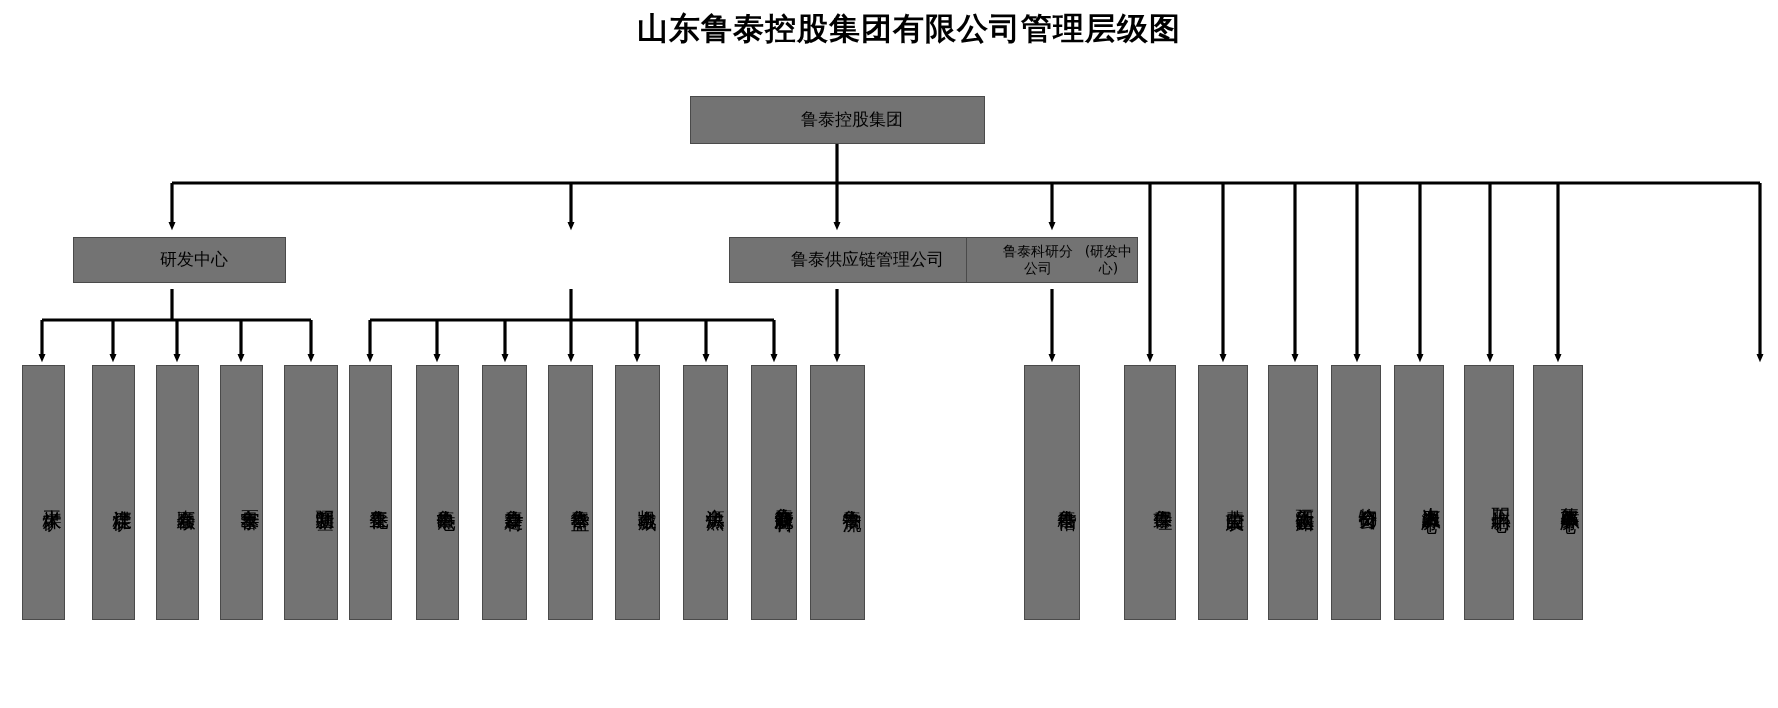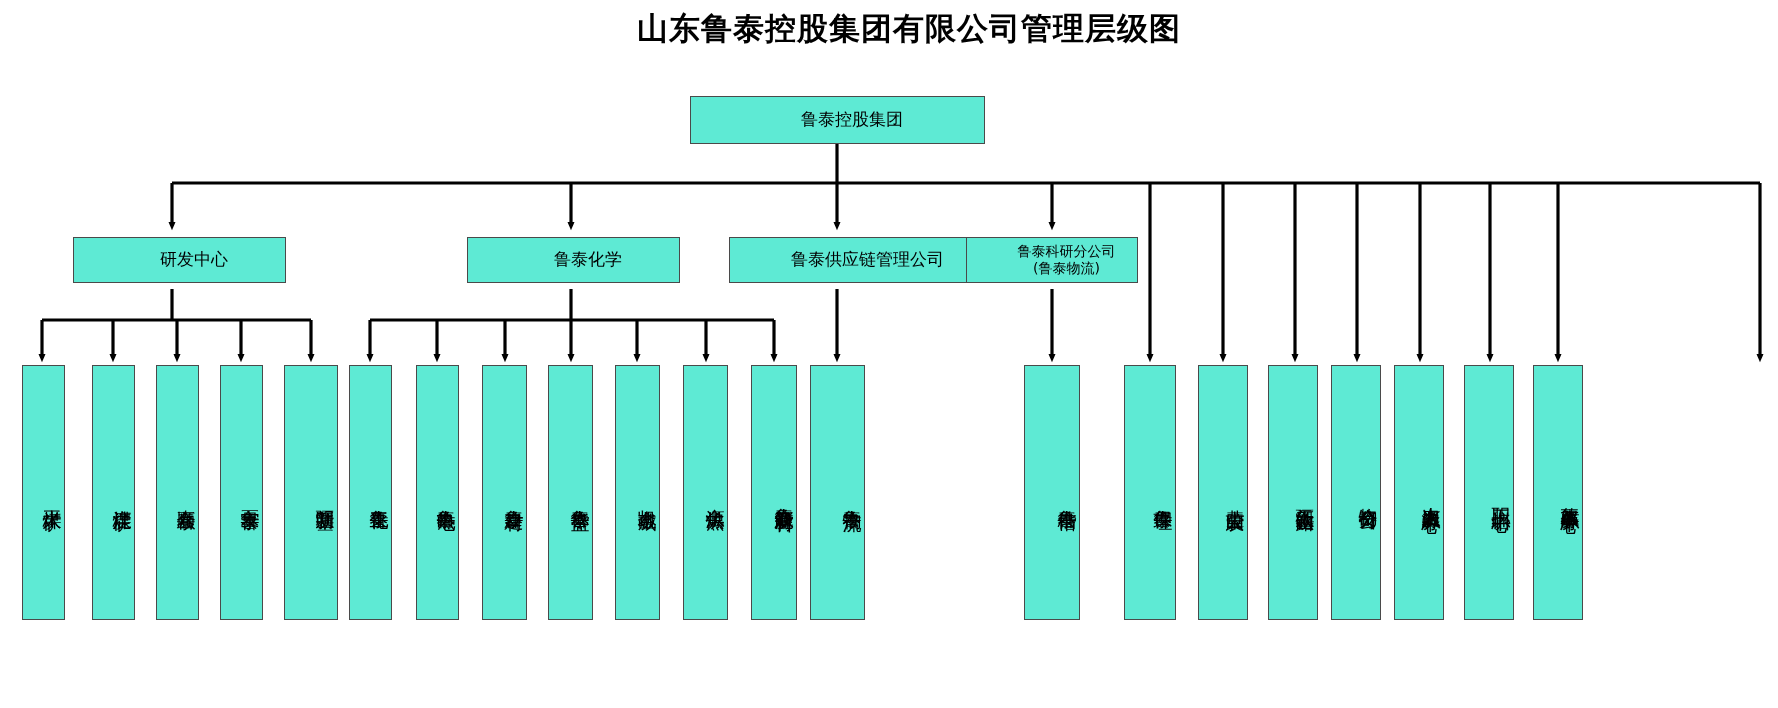--- a/index.html
+++ b/index.html
@@ -36,36 +36,36 @@
     left: 0;
     top: 0;
     width: 1778px;
     height: 708px;
     pointer-events: none;
   }
   .node {
     position: absolute;
     box-sizing: border-box;
     border: 1px solid #4a4a4a;
-    background: #5eead4;
+    background: #737373;
     color: #000000;
     display: flex;
     align-items: center;
     justify-content: center;
     text-align: center;
     line-height: 1.25;
     padding-left: 29px;
   }
   .node.horiz {
     font-size: 17px;
     font-family: "DejaVu Sans", "Liberation Sans", sans-serif;
   }
   .node.horiz.two-line {
     font-size: 14px;
-    flex-direction: column;
+    flex-direction: row;
     line-height: 1.22;
   }
   .node.vert {
     writing-mode: vertical-rl;
     text-orientation: upright;
     font-size: 19px;
     font-family: "DejaVu Sans", "Liberation Sans", sans-serif;
     align-items: flex-start;
     justify-content: center;
     padding-top: 6px;
@@ -138,31 +138,28 @@
   </svg>
 
   <div class="node horiz" style="left:670px; top:96px; width:295px; height:48px;">
     <span>鲁泰控股集团</span>
   </div>
 
   <div class="node horiz" style="left:53px; top:237px; width:213px; height:46px;">
     <span>研发中心</span>
   </div>
 
-  <div class="node horiz" style="left:447px; top:237px; width:213px; height:46px;">
-    <span>鲁泰化学</span>
-  </div>
 
   <div class="node horiz" style="left:709px; top:237px; width:248px; height:46px;">
     <span>鲁泰供应链管理公司</span>
   </div>
 
   <div class="node horiz two-line" style="left:946px; top:237px; width:172px; height:46px;">
     <span class="subline">鲁泰科研分公司</span>
-    <span class="subline">(鲁泰物流)</span>
+    <span class="subline">(研发中心)</span>
   </div>
 
   <div class="node vert" style="left:2px; top:365px; width:43px; height:255px;">
     <span class="vtext">太平煤矿</span>
   </div>
   <div class="node vert" style="left:72px; top:365px; width:43px; height:255px;">
     <span class="vtext">鹿洼煤矿</span>
   </div>
   <div class="node vert" style="left:136px; top:365px; width:43px; height:255px;">
     <span class="vtext">嘉合顺泰</span>

